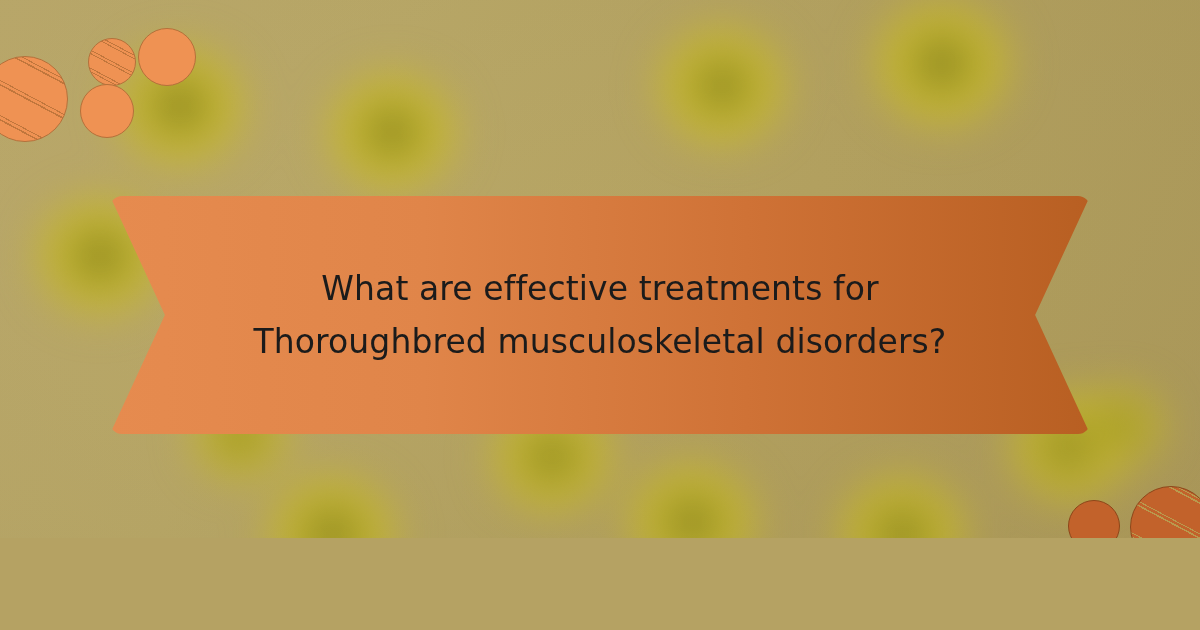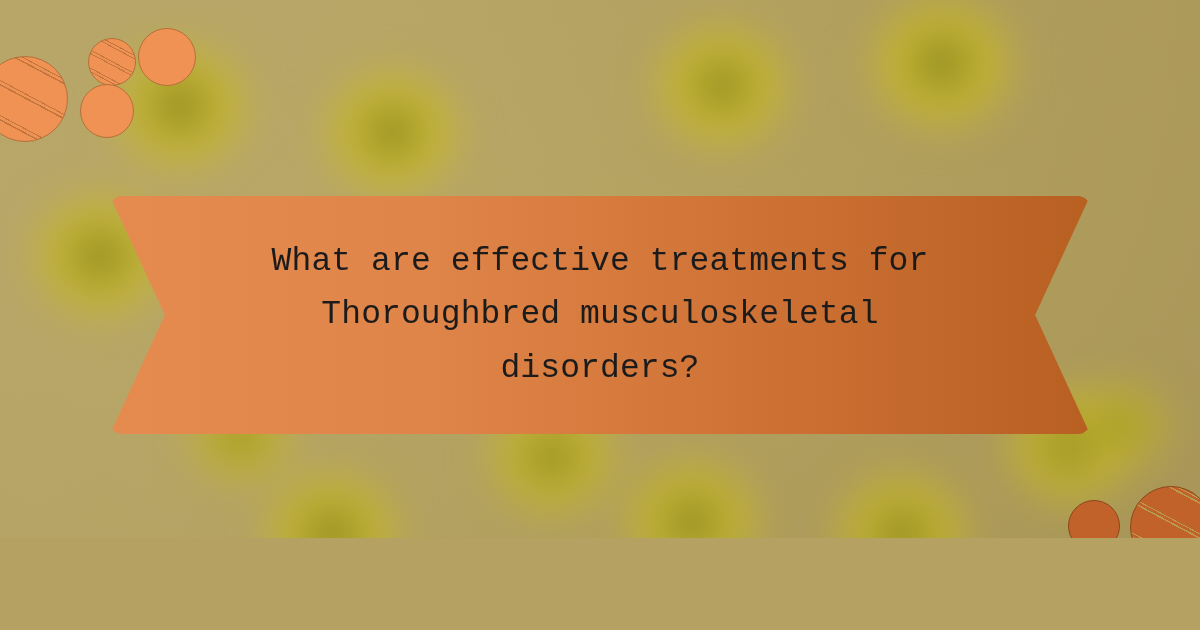--- a/index.html
+++ b/index.html
@@ -13,21 +13,20 @@
     font-family: "DejaVu Sans", sans-serif;
     background: #b5a263;
   }
 
   #stage {
     position: relative;
     width: 1200px;
     height: 538px;
     overflow: hidden;
     background: #14b8a6;
-    font-family: Liberation Mono, monospace;
   }
 
   
   #bg-photo {
     position: absolute;
     inset: 0;
     overflow: hidden;
     background:
       linear-gradient(115deg, #bcaa6d 0%, #b9a868 28%, #b2a05f 62%, #ab985a 100%);
   }

